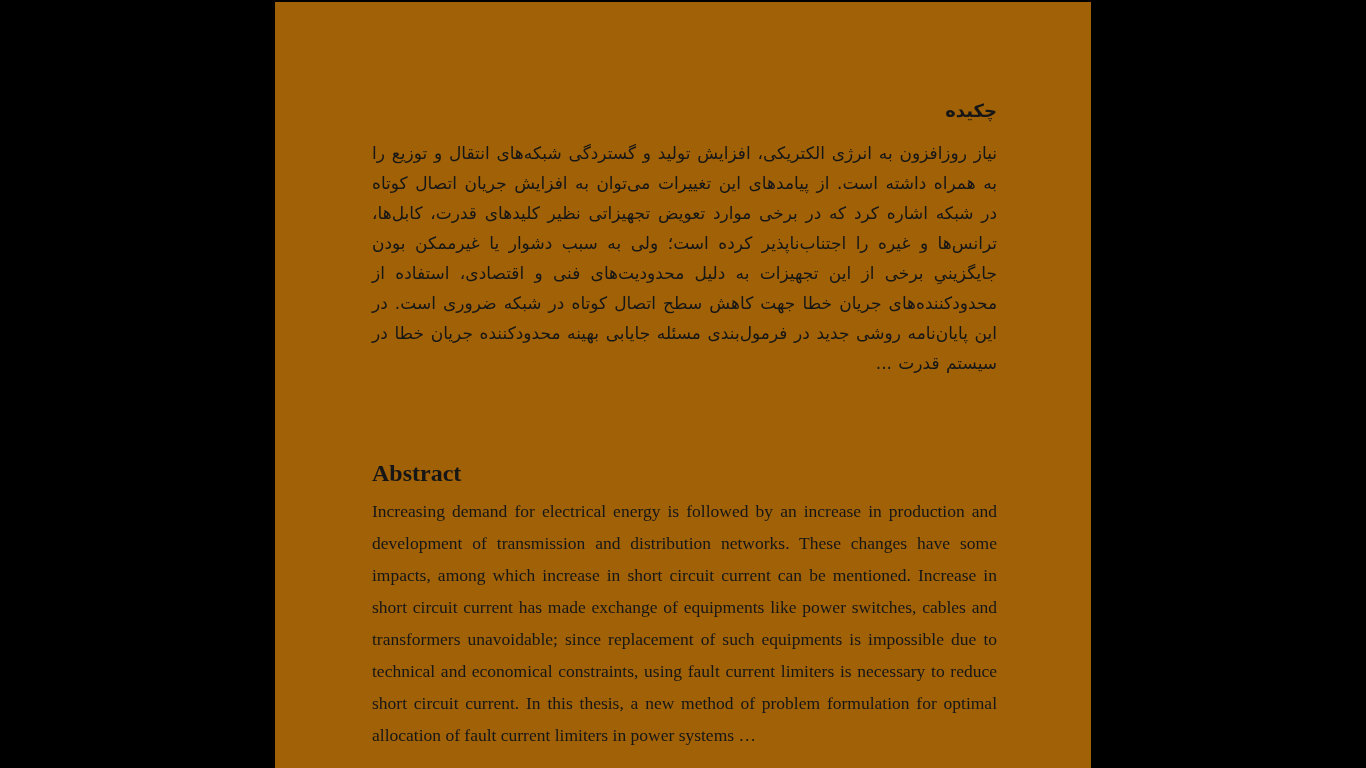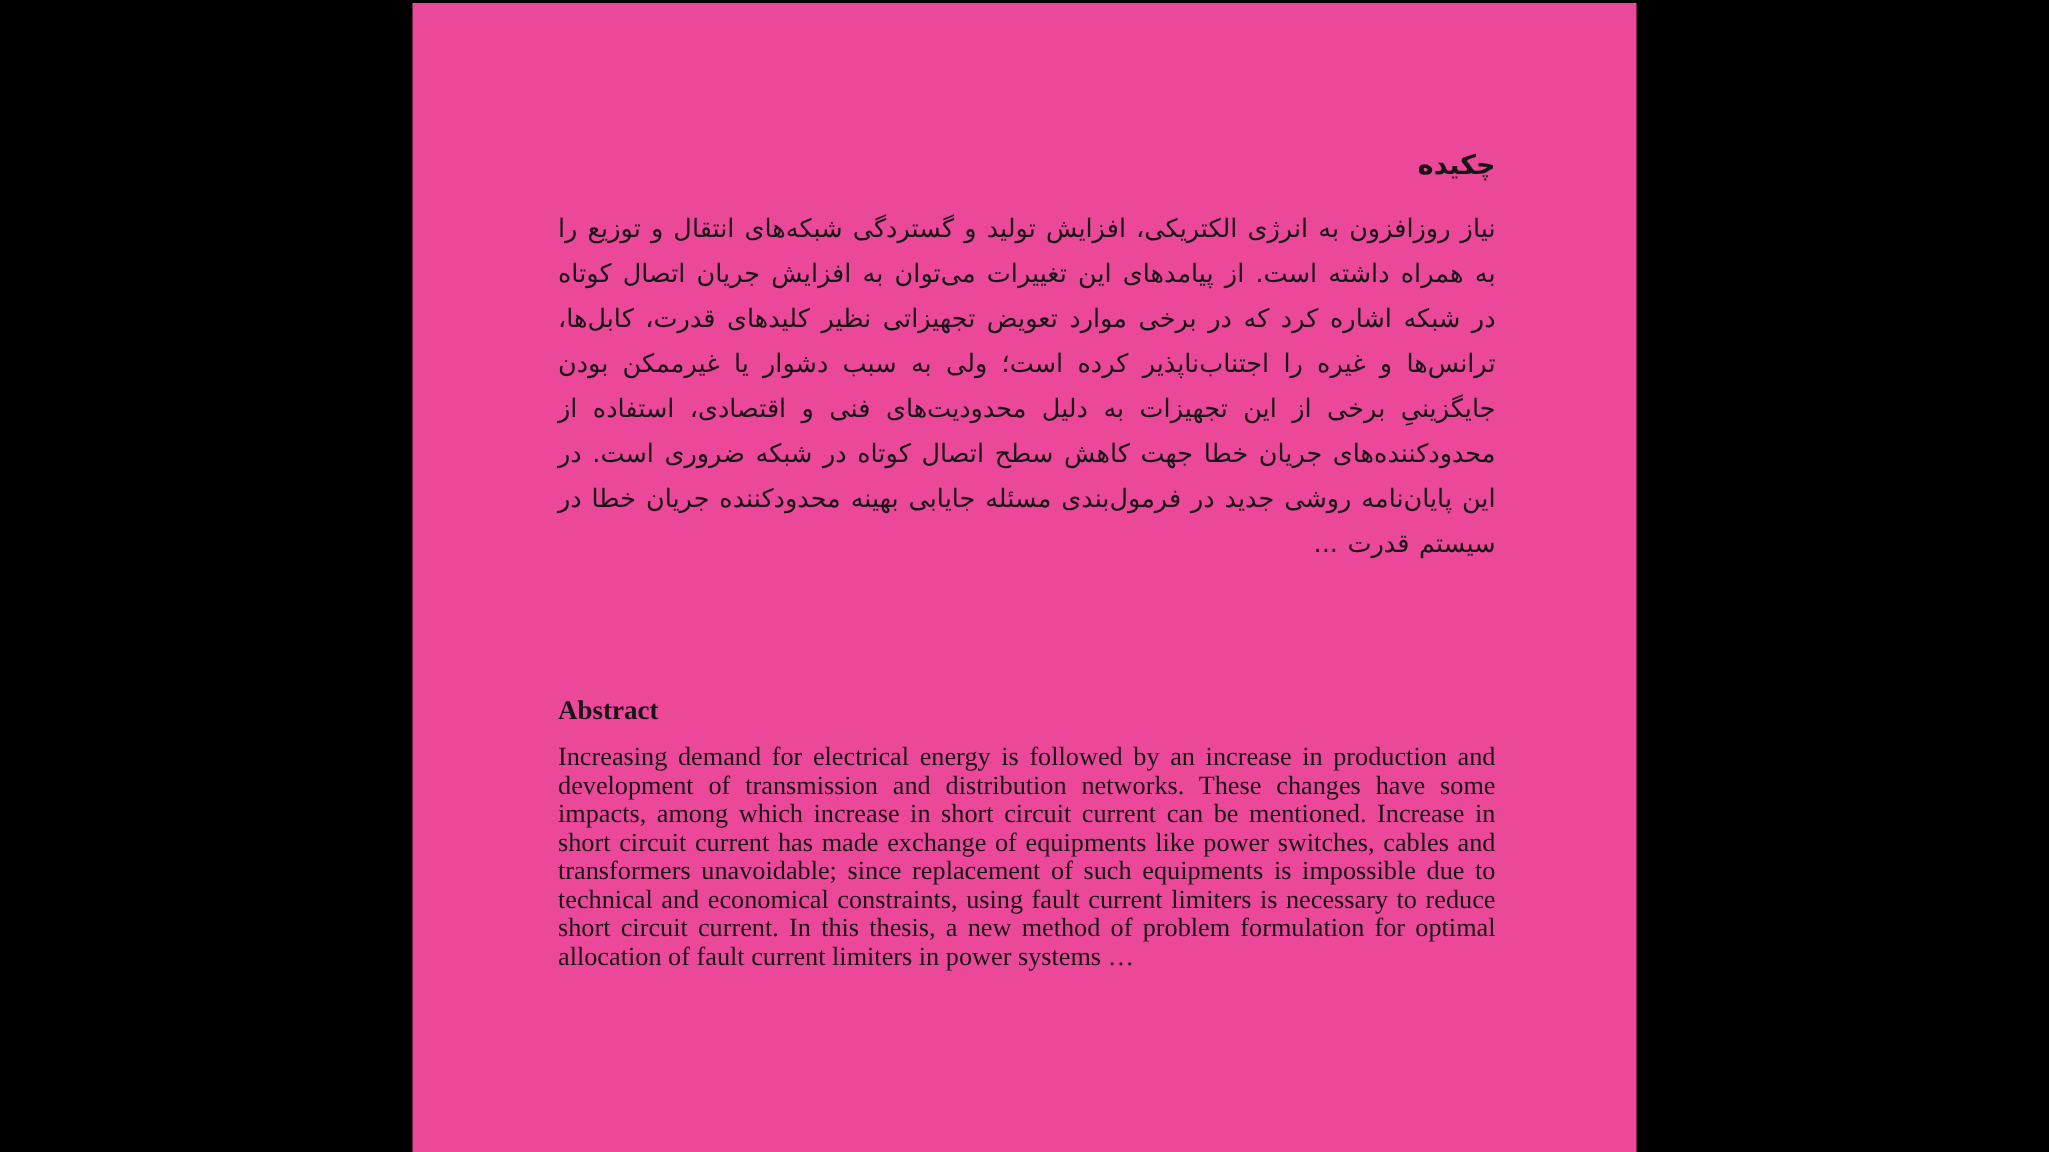--- a/index.html
+++ b/index.html
@@ -15,21 +15,21 @@
     width: 1366px;
     height: 768px;
     background: #000000;
   }
   .page {
     position: absolute;
     left: 275px;
     top: 2px;
     width: 816px;
     height: 766px;
-    background: #ec4899;
+    background: #a16207;
     color: #161616;
   }
   .content {
     padding: 98px 94px 0 97px; 
   }
   
   .fa-section {
     direction: rtl;
     font-family: "DejaVu Sans", sans-serif;
   }
@@ -47,29 +47,29 @@
     text-align-last: right;
     word-spacing: 1px;
   }
   
   .en-section {
     direction: ltr;
     margin-top: 84px;
     font-family: "Liberation Serif", serif;
   }
   .en-heading {
-    font-size: 18px;
+    font-size: 24px;
     line-height: 22px;
     font-weight: bold;
     text-align: left;
     margin-bottom: 11px;
   }
   .en-body {
     font-size: 17.5px;
-    line-height: 19px;
+    line-height: 32px;
     text-align: justify;
     text-align-last: left;
   }
 </style>
 </head>
 <body>
 
 <div class="viewer">
   <div class="page">
     <div class="content">

